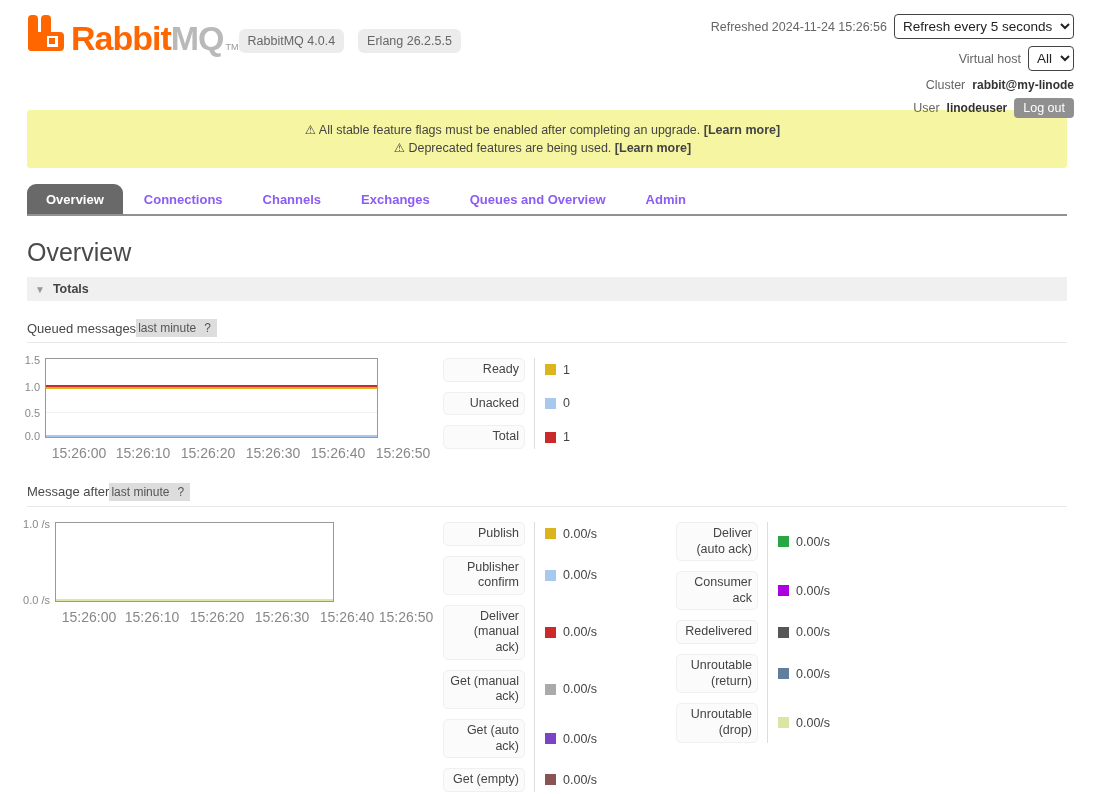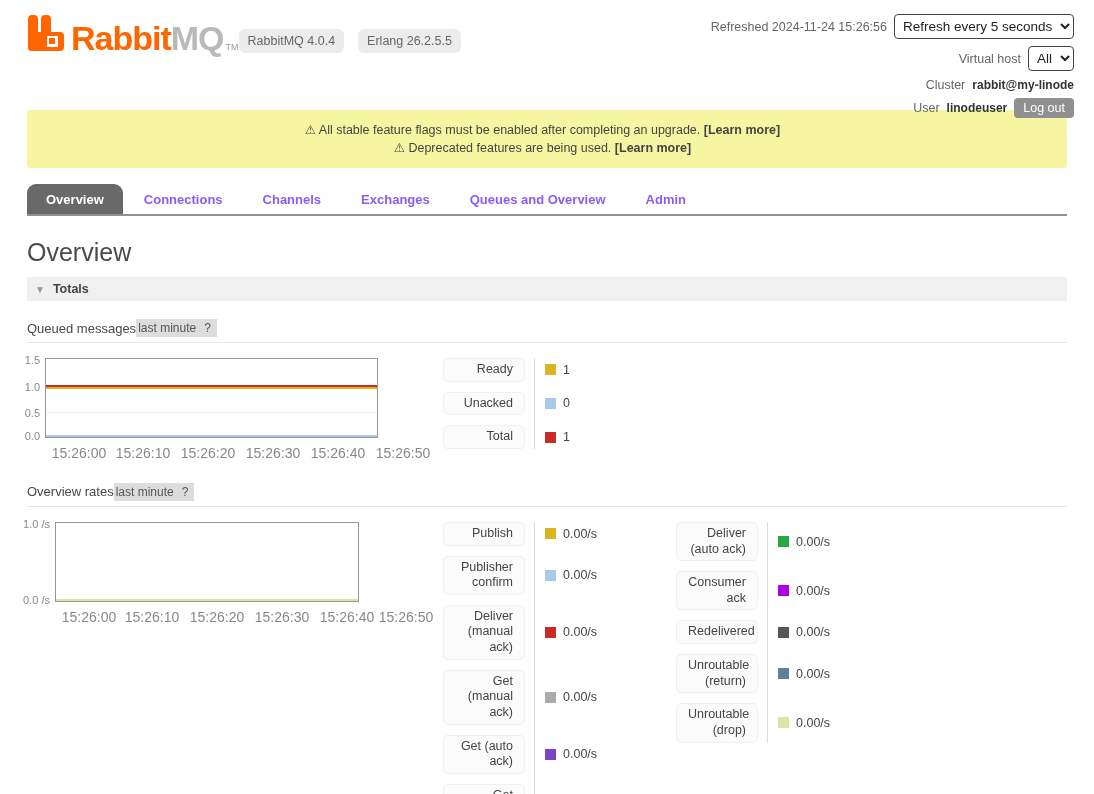--- a/index.html
+++ b/index.html
@@ -63,36 +63,36 @@
   .subhead { display:flex; align-items:center; padding-bottom:5px; border-bottom:1px solid #e8e8e8; }
   .subhead .sh-title { font-size:13px; color:#484848; }
   .mini-badge { background:#ddd; color:#555; font-size:12px; padding:2px 2px; cursor:pointer; }
   .help-badge { background:#ddd; color:#555; font-size:12px; padding:2px 6px; cursor:pointer; }
 
   
   .chart-row { display:flex; margin-top:15px; }
   .chart-wrap { width:416px; position:relative; flex:none; }
   .plot { position:relative; border:1px solid #999; background:#fff; height:80px; }
   .plot1 { margin-left:18px; width:333px; }
-  .plot2 { margin-left:28px; width:304px; }
+  .plot2 { margin-left:28px; width:279px; }
   .gridline { position:absolute; left:0; right:0; height:1px; background:#f0f0f0; }
   .series-line { position:absolute; left:0; right:0; }
   .ylab { position:absolute; width:44px; text-align:right; font-size:11px; color:#888; }
   .plot1 .ylab { left:-50px; }
   .plot2 .ylab { left:-56px; width:50px; }
   .xlab { position:absolute; top:86px; transform:translateX(-50%); font-size:14px; color:#888; white-space:nowrap; }
 
   
   .legend { position:relative; display:flex; align-items:flex-start; }
   .legend-col { display:flex; flex-direction:column; gap:10px; position:relative; }
   .legend-col.lcol-left { width:233px; }
   .legend-col::before { content:""; position:absolute; left:91px; top:0; bottom:0; width:1px; background:#ddd; }
   .lrow { display:flex; align-items:center; }
   .lbl {
-    width:82px; padding:3px 11px; text-align:right; font-size:12.5px; color:#444;
+    width:82px; padding:3px 5px; text-align:right; font-size:12.5px; color:#444;
     background:#fbfbfb; border:1px solid #f0f0f0; border-radius:5px; line-height:1.25;
   }
   .sq { width:11px; height:11px; margin-left:20px; flex:none; }
   .lval { margin-left:7px; font-size:12.5px; color:#444; }
 
   .mt32 { margin-top:34px; } .mt18 { margin-top:18px; }
 </style>
 </head>
 <body>
 
@@ -215,21 +215,21 @@
             <span class="sq" style="background-color: rgb(203, 42, 42);"></span>
             <span class="lval">1</span>
           </div>
         </div>
       </div>
     </div>
   </div>
 
   <div class="mt32">
     <div class="subhead">
-      <span class="sh-title">Overview rates</span>
+      <span class="sh-title">Message after</span>
       <span class="mini-badge">last minute</span>
       <span class="help-badge">?</span>
     </div>
 
     <div class="chart-row">
       <div class="chart-wrap">
         <div class="plot plot2">
           <span class="ylab" style="top:-5px;">1.0 /s</span>
           <span class="ylab" style="top:71px;">0.0 /s</span>
 

